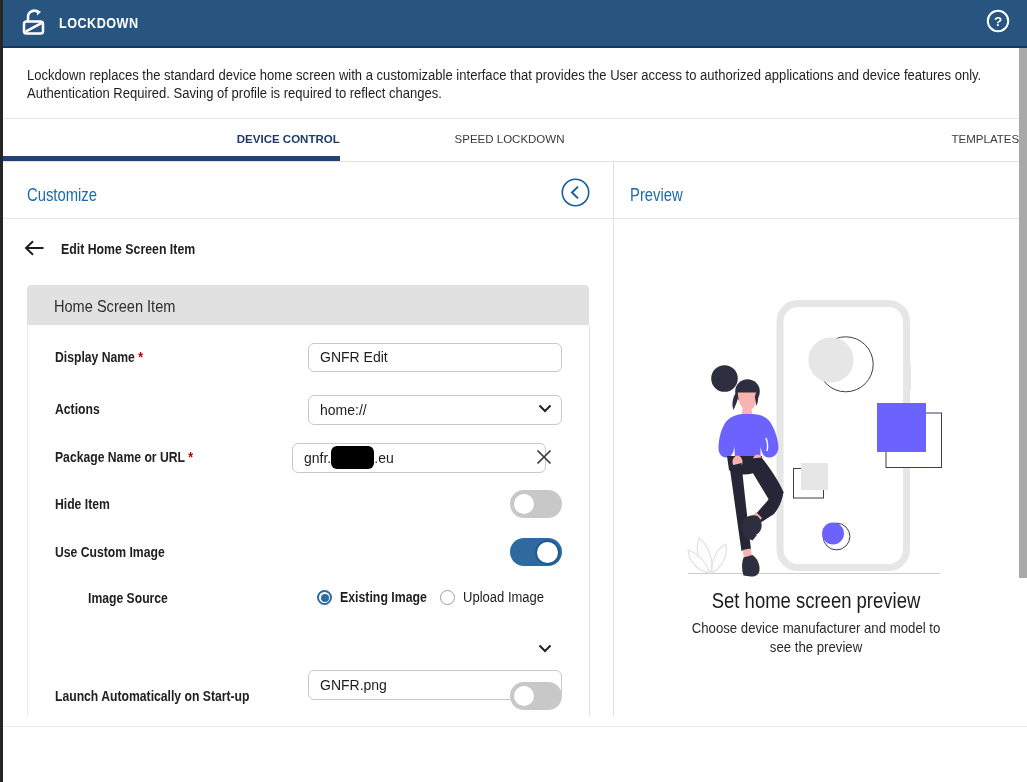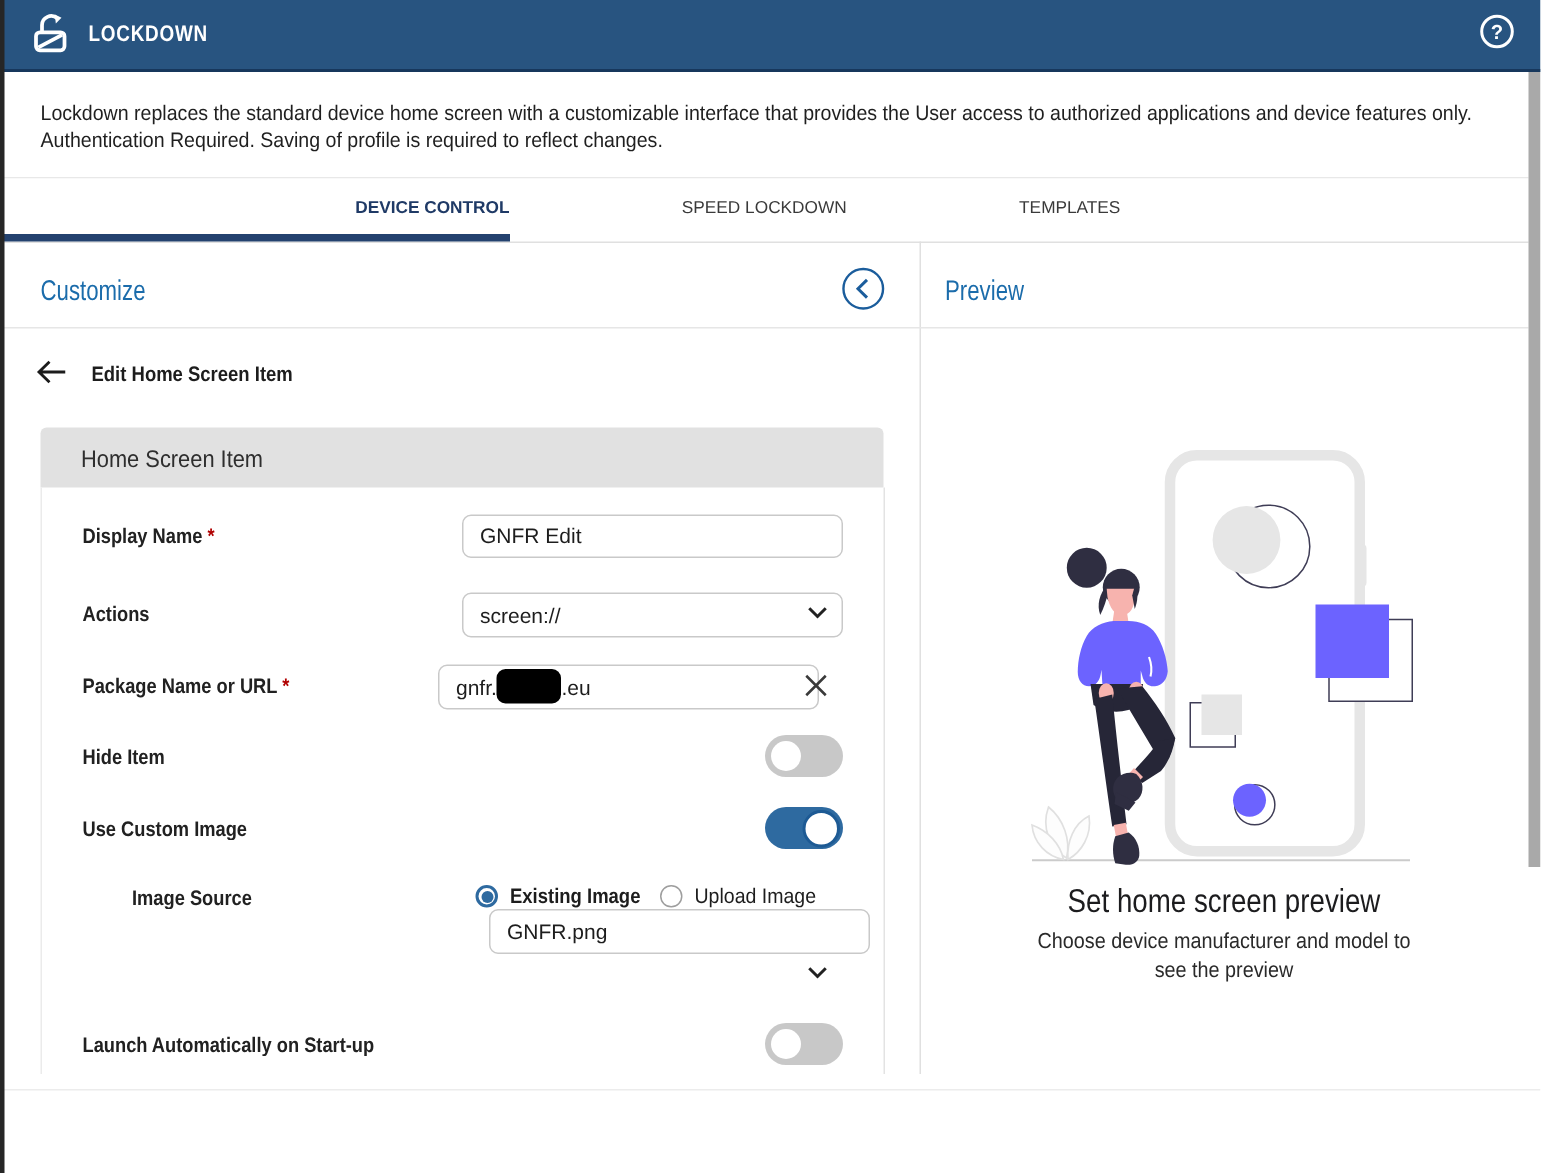--- a/index.html
+++ b/index.html
@@ -26,21 +26,21 @@
 
 <div class="abs" style="left:0;top:48px;width:1019px;height:70px;border-bottom:1px solid #e8e8e8;background:#fff;"></div>
 <div class="abs" style="left:27px;top:66px;font-size:14px;line-height:18px;color:#1f1f1f;white-space:nowrap;transform:scaleX(.932);transform-origin:0 0;">
 Lockdown replaces the standard device home screen with a customizable interface that provides the User access to authorized applications and device features only.<br>
 Authentication Required. Saving of profile is required to reflect changes.
 </div>
 
 <div class="abs" style="left:0;top:119px;width:1019px;height:42px;border-bottom:1px solid #e0e0e0;background:#fff;"></div>
 <div class="abs" id="tab1" style="left:0;top:119px;width:339.7px;height:42px;line-height:40px;text-align:right;font-size:11.5px;font-weight:bold;color:#1f3a66;">DEVICE CONTROL</div>
 <div class="abs" id="tab2" style="left:339.7px;top:119px;width:339.7px;height:42px;line-height:40px;text-align:center;font-size:11.5px;color:#3a3a3a;">SPEED LOCKDOWN</div>
-<div class="abs" id="tab3" style="left:679.4px;top:119px;width:339.7px;height:42px;line-height:40px;text-align:left;font-size:11.5px;color:#3a3a3a;">TEMPLATES</div>
+<div class="abs" id="tab3" style="left:679.4px;top:119px;width:339.7px;height:42px;line-height:40px;text-align:right;font-size:11.5px;color:#3a3a3a;">TEMPLATES</div>
 <div class="abs" style="left:0;top:156px;width:340px;height:5px;background:#24426f;"></div>
 
 <div class="abs" style="left:613px;top:161px;width:1px;height:555px;background:#e0e0e0;"></div>
 <div class="abs" style="left:0;top:218px;width:1019px;height:1px;background:#e6e6e6;"></div>
 <div class="abs" style="left:0;top:726px;width:1027px;height:1px;background:#ececec;"></div>
 
 <div class="abs" style="left:1019px;top:48px;width:8px;height:530px;background:#a9a9a9;"></div>
 
 <div class="abs" style="left:27px;top:184px;font-size:19px;color:#1b6cab;transform:scaleX(.78);transform-origin:0 0;">Customize</div>
 <svg class="abs" style="left:561px;top:178px;" width="29" height="29" viewBox="0 0 29 29">
@@ -54,21 +54,21 @@
 <div class="abs" style="left:61px;top:241px;font-size:14px;font-weight:bold;color:#1d1d1d;white-space:nowrap;transform:scaleX(.88);transform-origin:0 0;">Edit Home Screen Item</div>
 
 <div class="abs" style="left:27px;top:285px;width:562px;height:40px;background:#e1e1e1;border-radius:4px 4px 0 0;"></div>
 <div class="abs" style="left:54px;top:298px;font-size:16px;color:#2e2e2e;white-space:nowrap;transform:scaleX(.91);transform-origin:0 0;">Home Screen Item</div>
 <div class="abs" style="left:27px;top:325px;width:561px;height:391px;border-left:1px solid #ebebeb;border-right:1px solid #e3e3e3;"></div>
 
 <div class="abs lbl" style="left:55px;top:349px;transform:scaleX(.87);transform-origin:0 0;">Display Name <span style="color:#b00000;">*</span></div>
 <div class="abs input" style="left:308px;top:343px;width:241px;height:27px;border:1px solid #c9c9c9;border-radius:6px;font-size:14px;color:#1d1d1d;padding-left:11px;line-height:27px;">GNFR Edit</div>
 
 <div class="abs lbl" style="left:55px;top:401px;transform:scaleX(.87);transform-origin:0 0;">Actions</div>
-<div class="abs input" style="left:308px;top:395px;width:241px;height:28px;border:1px solid #c9c9c9;border-radius:6px;font-size:14px;color:#1d1d1d;padding-left:11px;line-height:28px;">screen://</div>
+<div class="abs input" style="left:308px;top:395px;width:241px;height:28px;border:1px solid #c9c9c9;border-radius:6px;font-size:14px;color:#1d1d1d;padding-left:11px;line-height:28px;">home://</div>
 <svg class="abs" style="left:538px;top:404px;" width="14" height="9" viewBox="0 0 14 9">
   <path d="M1.5 1.5 L7 7 L12.5 1.5" fill="none" stroke="#222" stroke-width="2"></path>
 </svg>
 
 <div class="abs lbl" style="left:55px;top:449px;transform:scaleX(.87);transform-origin:0 0;">Package Name or URL <span style="color:#b00000;">*</span></div>
 <div class="abs input" style="left:292px;top:443px;width:241px;height:28px;border:1px solid #c9c9c9;border-radius:6px;font-size:14px;color:#1d1d1d;padding-left:11px;line-height:28px;">gnfr.<span style="display:inline-block;vertical-align:middle;width:43px;height:23px;background:#000;border-radius:6px;margin-top:-3px;"></span>.eu</div>
 <svg class="abs" style="left:536px;top:449px;" width="16" height="16" viewBox="0 0 16 16">
   <path d="M1.5 1.5 L14.5 14.5 M14.5 1.5 L1.5 14.5" stroke="#3a3a3a" stroke-width="1.7"></path>
 </svg>
 
@@ -80,21 +80,21 @@
 <div class="abs" style="left:510px;top:538px;width:52px;height:28px;border-radius:14px;background:#2e6aa0;"></div>
 <div class="abs" style="left:535px;top:539.5px;width:25px;height:25px;border-radius:50%;background:#fff;border:2px solid #1d5a94;box-sizing:border-box;"></div>
 
 <div class="abs lbl" style="left:88px;top:590px;transform:scaleX(.87);transform-origin:0 0;">Image Source</div>
 <div class="abs" style="left:317px;top:590px;width:15px;height:15px;border-radius:50%;border:2px solid #2e6aa0;box-sizing:border-box;"></div>
 <div class="abs" style="left:320.5px;top:593.5px;width:8px;height:8px;border-radius:50%;background:#2e6aa0;"></div>
 <div class="abs" style="left:340px;top:589px;font-size:14px;font-weight:bold;color:#1d1d1d;white-space:nowrap;transform:scaleX(.88);transform-origin:0 0;">Existing Image</div>
 <div class="abs" style="left:440px;top:590px;width:15px;height:15px;border-radius:50%;border:1.5px solid #9e9e9e;box-sizing:border-box;"></div>
 <div class="abs" style="left:463px;top:589px;font-size:14px;color:#1d1d1d;white-space:nowrap;transform:scaleX(.93);transform-origin:0 0;">Upload Image</div>
 
-<div class="abs input" style="left:308px;top:606px;width:241px;height:28px;border:1px solid #c9c9c9;border-radius:6px;font-size:14px;color:#1d1d1d;padding-left:11px;line-height:28px;margin-left:18px;">GNFR.png</div>
+<div class="abs input" style="left:308px;top:670px;width:241px;height:28px;border:1px solid #c9c9c9;border-radius:6px;font-size:14px;color:#1d1d1d;padding-left:11px;line-height:28px;">GNFR.png</div>
 <svg class="abs" style="left:538px;top:644px;" width="14" height="9" viewBox="0 0 14 9">
   <path d="M1.5 1.5 L7 7 L12.5 1.5" fill="none" stroke="#222" stroke-width="2"></path>
 </svg>
 
 <div class="abs lbl" style="left:55px;top:688px;transform:scaleX(.87);transform-origin:0 0;">Launch Automatically on Start-up</div>
 <div class="abs" style="left:510px;top:682px;width:52px;height:28px;border-radius:14px;background:#c8c8c8;"></div>
 <div class="abs" style="left:514px;top:686px;width:20px;height:20px;border-radius:50%;background:#fff;"></div>
 
 <div class="abs" style="left:630px;top:184px;font-size:19px;color:#1b6cab;transform:scaleX(.78);transform-origin:0 0;">Preview</div>
 

